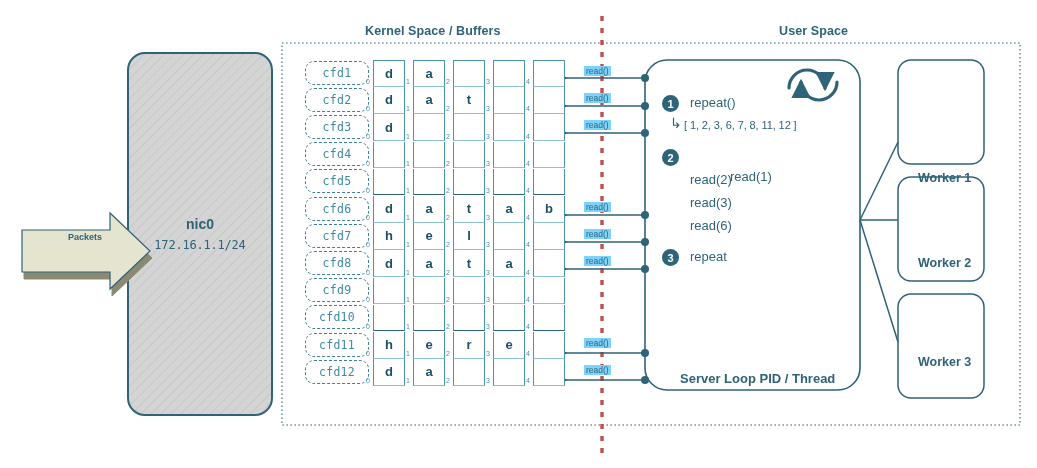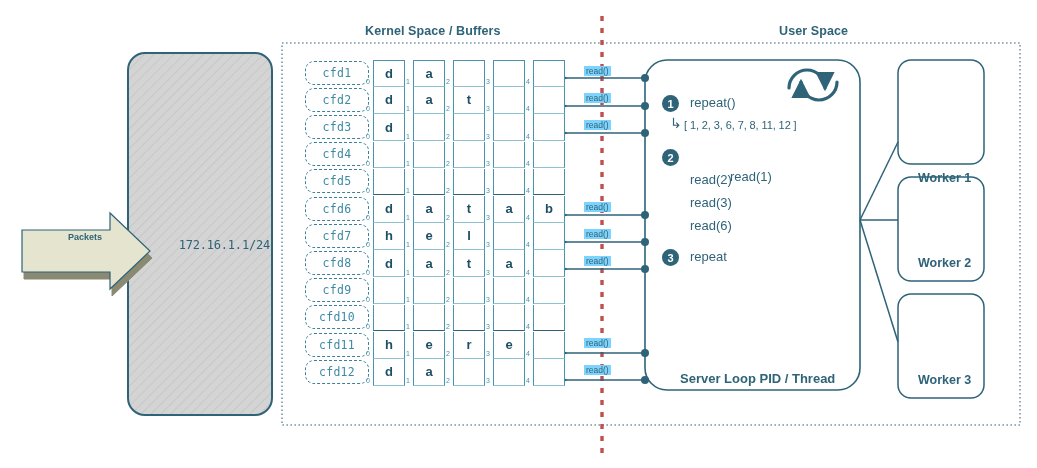--- a/index.html
+++ b/index.html
@@ -42,21 +42,21 @@
     font-family:"Liberation Sans", sans-serif;
   }
 
   .readlbl{
     position:absolute;font-size:8.5px;color:#2e6378;background:#7dd3fc;
     padding:0 2px;white-space:nowrap;
   }
 
   .nic-txt{position:absolute;text-align:center;width:140px;left:130px;color:#2e6378;}
   #nic-name{top:216px;font-weight:bold;font-size:14px;}
-  #nic-ip{top:238px;font-size:12px;font-family:"DejaVu Sans Mono", monospace;letter-spacing:-.2px;text-align:right;}
+  #nic-ip{top:238px;font-size:12px;font-family:"DejaVu Sans Mono", monospace;letter-spacing:-.2px;}
 
   #packets-label{
     position:absolute;left:32px;top:232px;width:70px;text-align:right;
     font-size:9px;font-weight:bold;color:#2e6378;
   }
 
   .step{
     position:absolute;width:17px;height:17px;border-radius:50%;
     background:#2e6378;color:#ffffff;font-size:11px;font-weight:bold;
     display:flex;align-items:center;justify-content:center;
@@ -143,20 +143,21 @@
       <line x1="645" y1="380" x2="560" y2="380" marker-end="url(#arrL)"></line>
     </g>
 
   </svg>
 
   <div class="hdr" id="hdr-kernel">Kernel Space / Buffers</div>
   <div class="hdr" id="hdr-user">User Space</div>
 
   <div id="packets-label">Packets</div>
 
+  <div class="nic-txt" id="nic-name">nic0</div>
   <div class="nic-txt" id="nic-ip">172.16.1.1/24</div>
 
   <div id="buffer-host">
       <div class="cfd" style="top: 60.5px;">
         <span>cfd1</span>
       </div>
       <div class="cell captop" style="left: 373px; top: 60px;">d</div>
       <div class="cell captop" style="left: 413px; top: 60px;">a</div>
       <div class="cell captop" style="left: 453px; top: 60px;"></div>
       <div class="cell captop" style="left: 493px; top: 60px;"></div>
@@ -331,15 +332,15 @@
   <div class="stxt" style="left:690px;top:195px;">read(3)</div>
   <div class="stxt" style="left:690px;top:218px;">read(6)</div>
 
   <div class="step" id="step3" style="left:662px;top:249px;">3</div>
   <div class="stxt" style="left:690px;top:249px;">repeat</div>
 
   <div id="srv-label">Server Loop PID / Thread</div>
 
   <div class="worker-lbl" style="left:918px;top:139px;margin-top:32px;">Worker 1</div>
   <div class="worker-lbl" style="left:918px;top:256px;">Worker 2</div>
-  <div class="worker-lbl" style="left:918px;top:373px;">Worker 3</div>
+  <div class="worker-lbl" style="left:918px;top:355px;">Worker 3</div>
 
 </div>
 
 </body></html>

